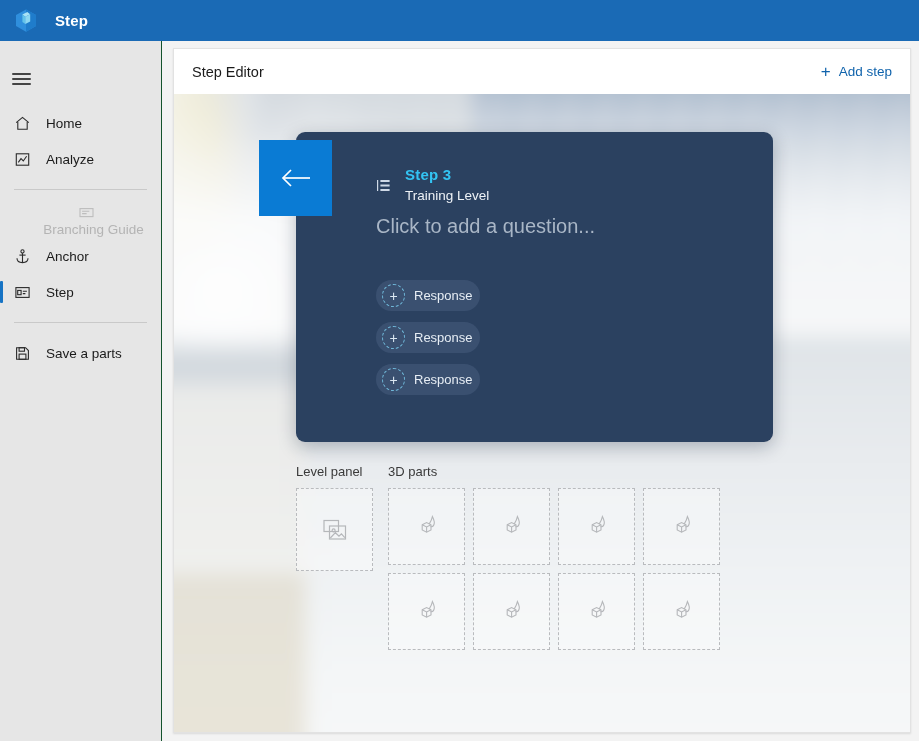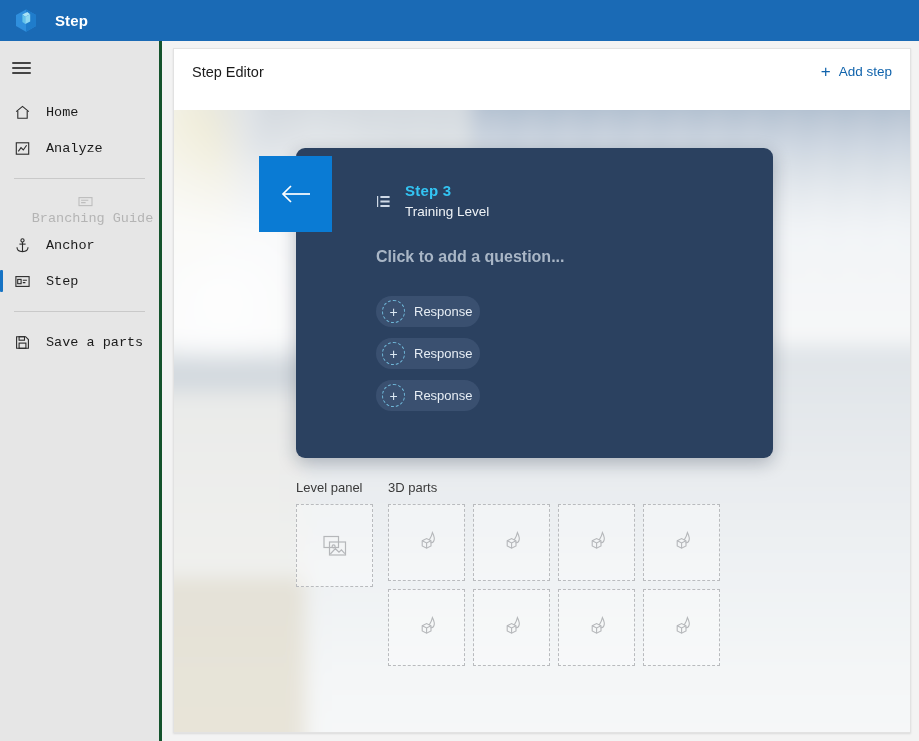--- a/index.html
+++ b/index.html
@@ -22,23 +22,23 @@
   .logo-wrap { width: 34px; height: 34px; display: flex; align-items: center; justify-content: center; }
   .app-title { font-size: 15px; font-weight: bold; margin-left: 12px; letter-spacing: .1px; }
 
   
   .body-row { flex: 1; display: flex; min-height: 0; background: #f3f3f3; }
 
   
   .sidebar {
     width: 162px; min-width: 162px;
     background: #e6e6e6;
-    border-right: 3px solid #14532d;
-    padding-top: 7px;
-    display: flex; flex-direction: column; font-family: Liberation Mono, monospace;
+    border-right: 1px solid #14532d;
+    padding-top: 18px;
+    display: flex; flex-direction: column;
   }
   .hamburger {
     height: 40px; display: flex; align-items: center; padding-left: 12px; cursor: pointer;
   }
   .hamburger .bars { width: 19px; }
   .hamburger .bars i { display: block; height: 1.6px; background: #444; margin: 3.4px 0; border-radius: 1px; }
   .nav-list { margin-top: 6px; }
   .nav-item {
     position: relative;
     height: 36px; display: flex; align-items: center;
@@ -54,21 +54,20 @@
   .nav-sep { height: 1px; background: #c9c9c9; margin: 12px 14px 12px 14px; }
 
   
   .main { flex: 1; min-width: 0; display: flex; flex-direction: column; padding: 7px 8px 8px 11px; }
   .editor-card {
     flex: 1; display: flex; flex-direction: column;
     background: #ffffff;
     border: 1px solid #e2e2e2;
     box-shadow: 0 .6px 1.8px rgba(0,0,0,.10);
     min-height: 0;
-    gap: 16px;
   }
   .editor-head {
     height: 45px; min-height: 45px;
     display: flex; align-items: center; justify-content: space-between;
     padding: 0 18px 0 18px; background: #ffffff;
   }
   .editor-title { font-size: 14.5px; color: #1b1b1b; }
   .add-step { display: flex; align-items: center; gap: 8px; color: #1063ac; cursor: pointer; font-size: 13.5px; }
   .add-step .plus { font-size: 17px; line-height: 1; font-weight: 400; }
 
@@ -136,22 +135,22 @@
     width: 73px; height: 76px;
     background: #0a7bd4;
     display: flex; align-items: center; justify-content: center;
     cursor: pointer;
   }
   .card-head { position: absolute; left: 80px; top: 34px; display: flex; align-items: center; gap: 14px; }
   .list-ico { margin-top: 5px; }
   .step-num { color: #33c4f3; font-size: 15px; font-weight: bold; letter-spacing: .2px; }
   .step-sub { color: #eef2f6; font-size: 13.5px; margin-top: 5px; }
   .question-hint {
-    position: absolute; left: 80px; top: 100px;
-    color: #a9b6c6; font-size: 16px; font-weight: bold;
+    position: absolute; left: 80px; top: 83px;
+    color: #a9b6c6; font-size: 20px;
   }
   .responses { position: absolute; left: 80px; top: 148px; display: flex; flex-direction: column; gap: 11px; }
   .response-chip {
     width: 104px; height: 31px;
     background: #3a5070;
     border-radius: 16px;
     display: flex; align-items: center;
     padding-left: 6px;
     cursor: pointer;
     position: relative;

